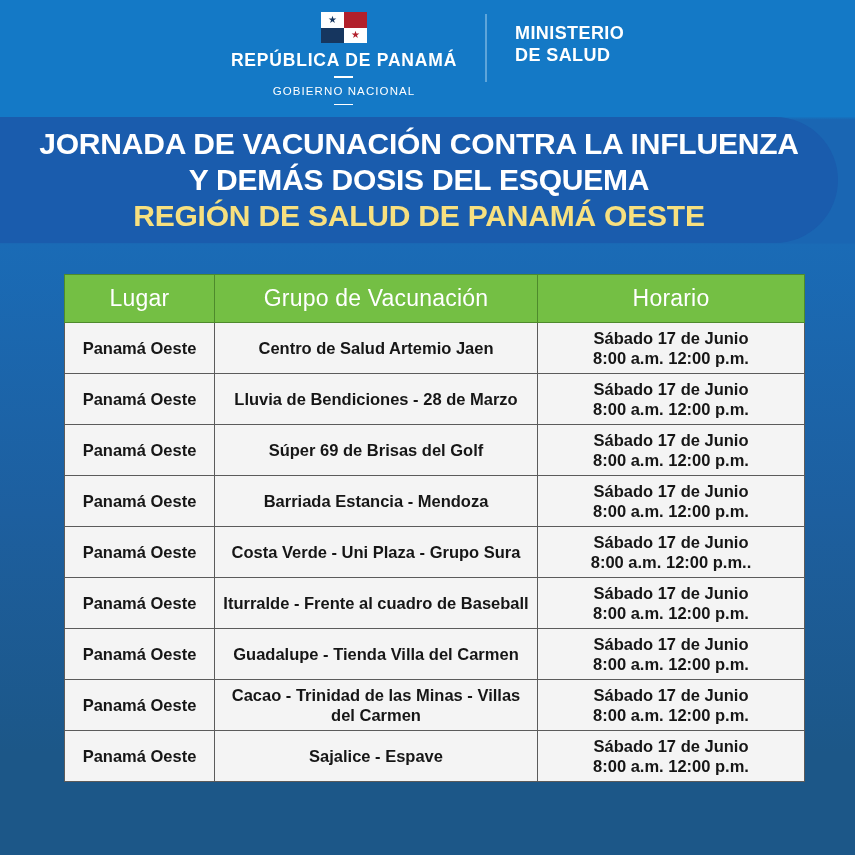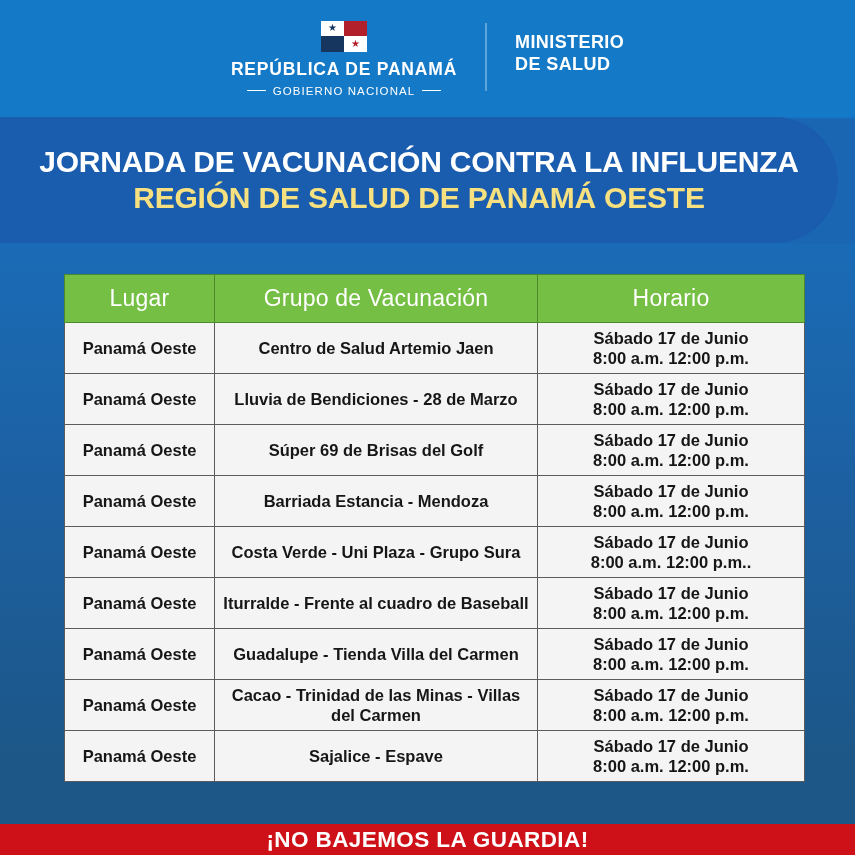--- a/index.html
+++ b/index.html
@@ -74,20 +74,21 @@
     font-size: 17.5px;
     font-weight: bold;
     letter-spacing: 0.8px;
     white-space: nowrap;
   }
   .gov-sub {
     display: flex;
     align-items: center;
     gap: 7px;
     margin-top: 5px;
+    flex-direction: column;
   }
   .gov-sub-text {
     color: #ffffff;
     font-size: 11.5px;
     letter-spacing: 1.1px;
     white-space: nowrap;
   }
   .dash {
     display: block;
     width: 19px;
@@ -235,20 +236,21 @@
       <div class="ministry">
         <div>MINISTERIO</div>
         <div>DE SALUD</div>
       </div>
 
     </div>
   </div>
 
   <div class="title-banner">
     <div class="title-line">JORNADA DE VACUNACIÓN CONTRA LA INFLUENZA</div>
+    <div class="title-line">Y DEMÁS DOSIS DEL ESQUEMA</div>
     <div class="title-line accent">REGIÓN DE SALUD DE PANAMÁ OESTE</div>
   </div>
 
   <div class="table-wrap">
     <table class="sched">
       <thead>
         <tr>
           <th class="col-place">Lugar</th>
           <th class="col-point">Grupo de Vacunación</th>
           <th class="col-time">Horario</th>
@@ -324,17 +326,14 @@
             <td class="cell-point">Sajalice - Espave</td>
             <td class="cell-time">
               <span class="time-l1">Sábado 17 de Junio</span>
               <span class="time-l2">8:00 a.m. 12:00 p.m.</span>
             </td>
           </tr>
         </tbody>
     </table>
   </div>
 
-  <div class="footer">
-    <span class="footer-text">¡NO BAJEMOS LA GUARDIA!</span>
-  </div>
 
 </div>
 
 </body></html>

